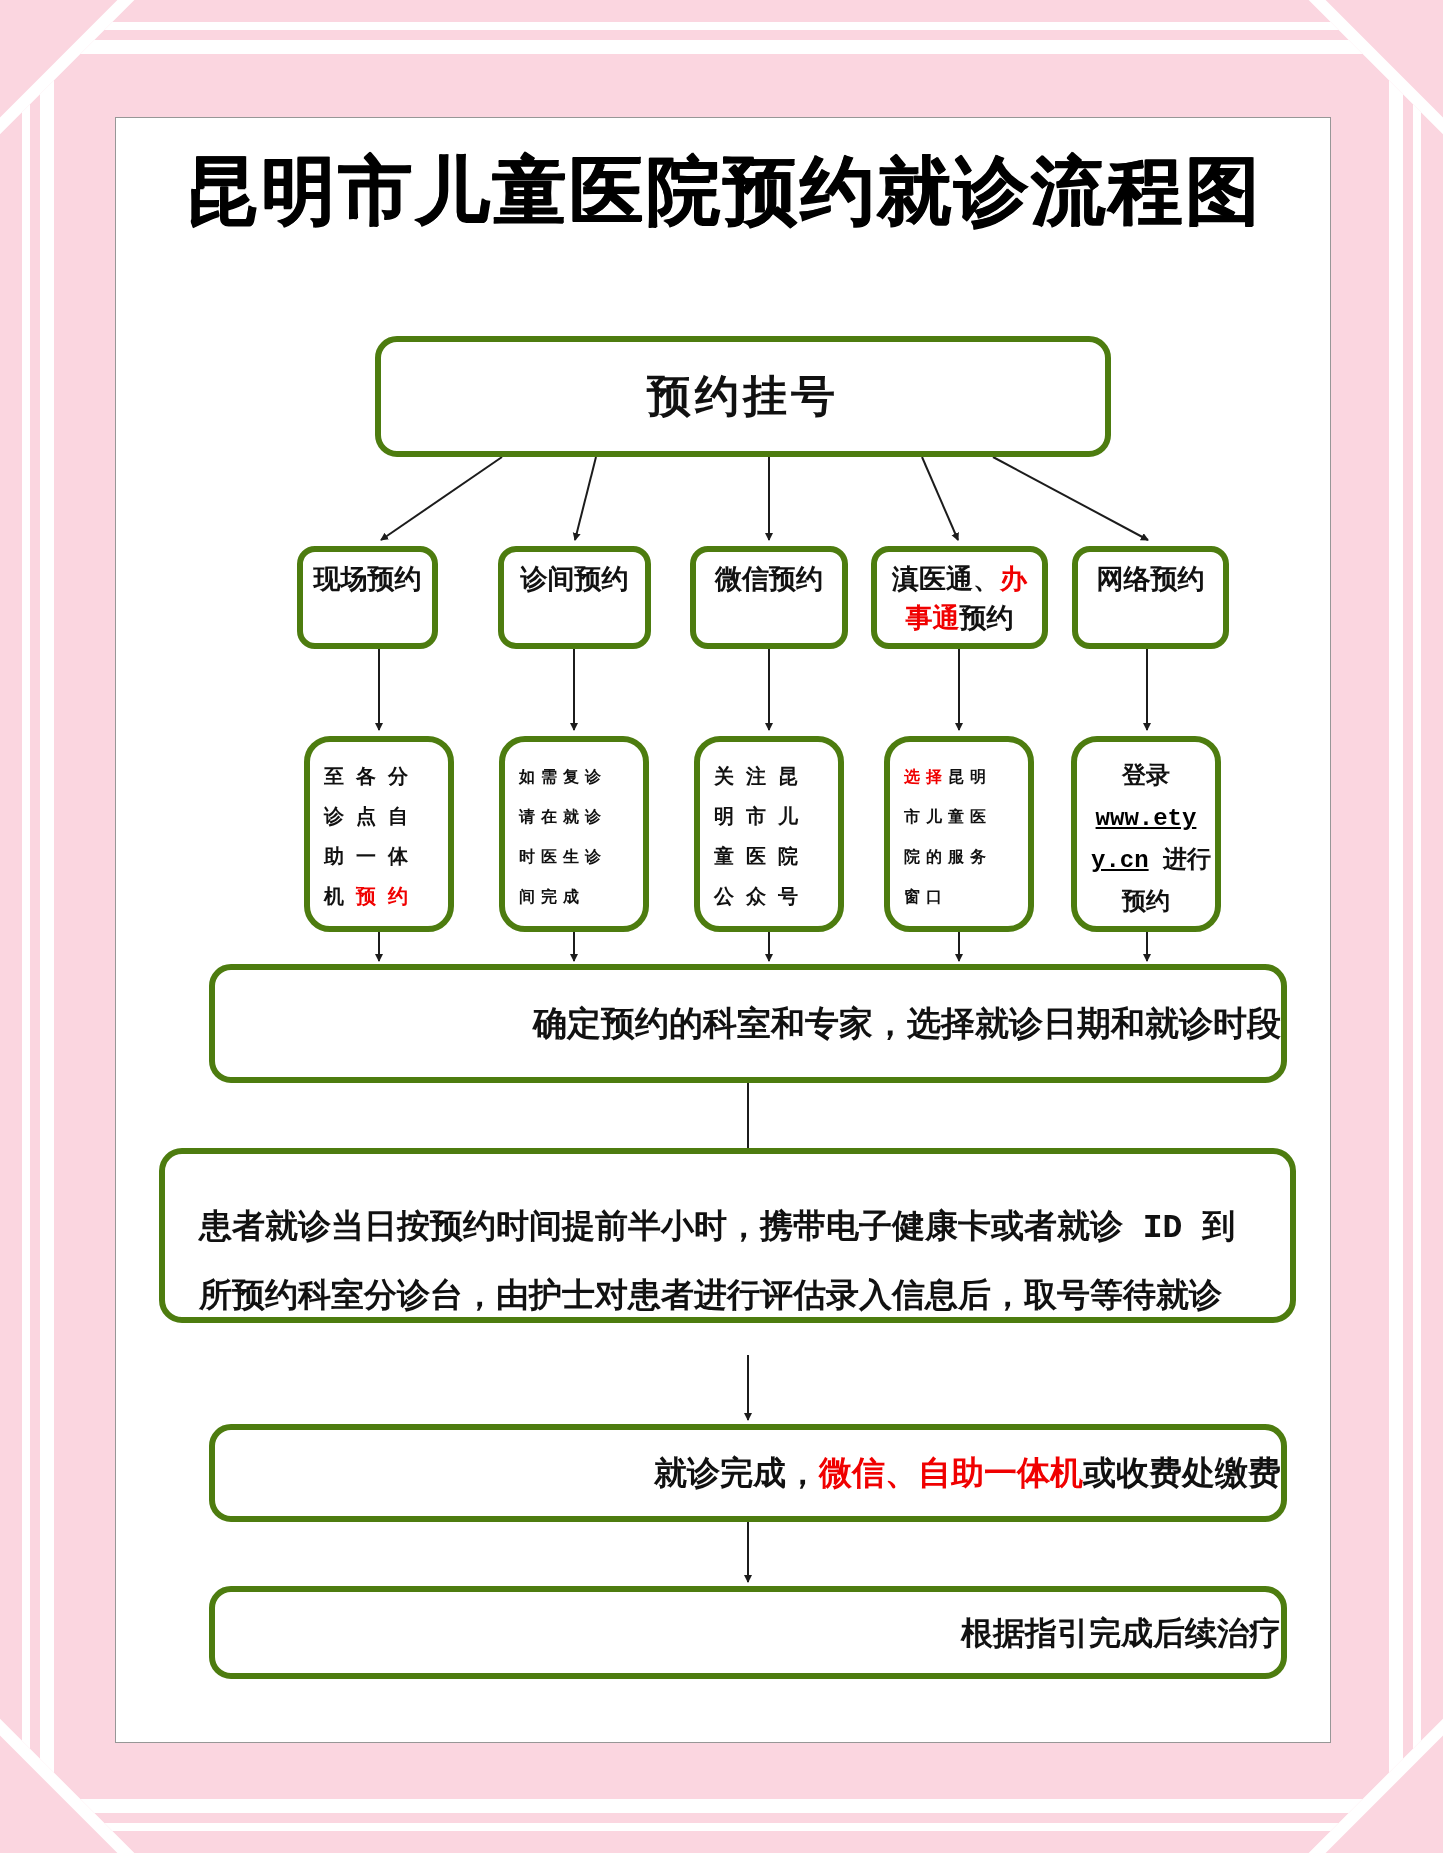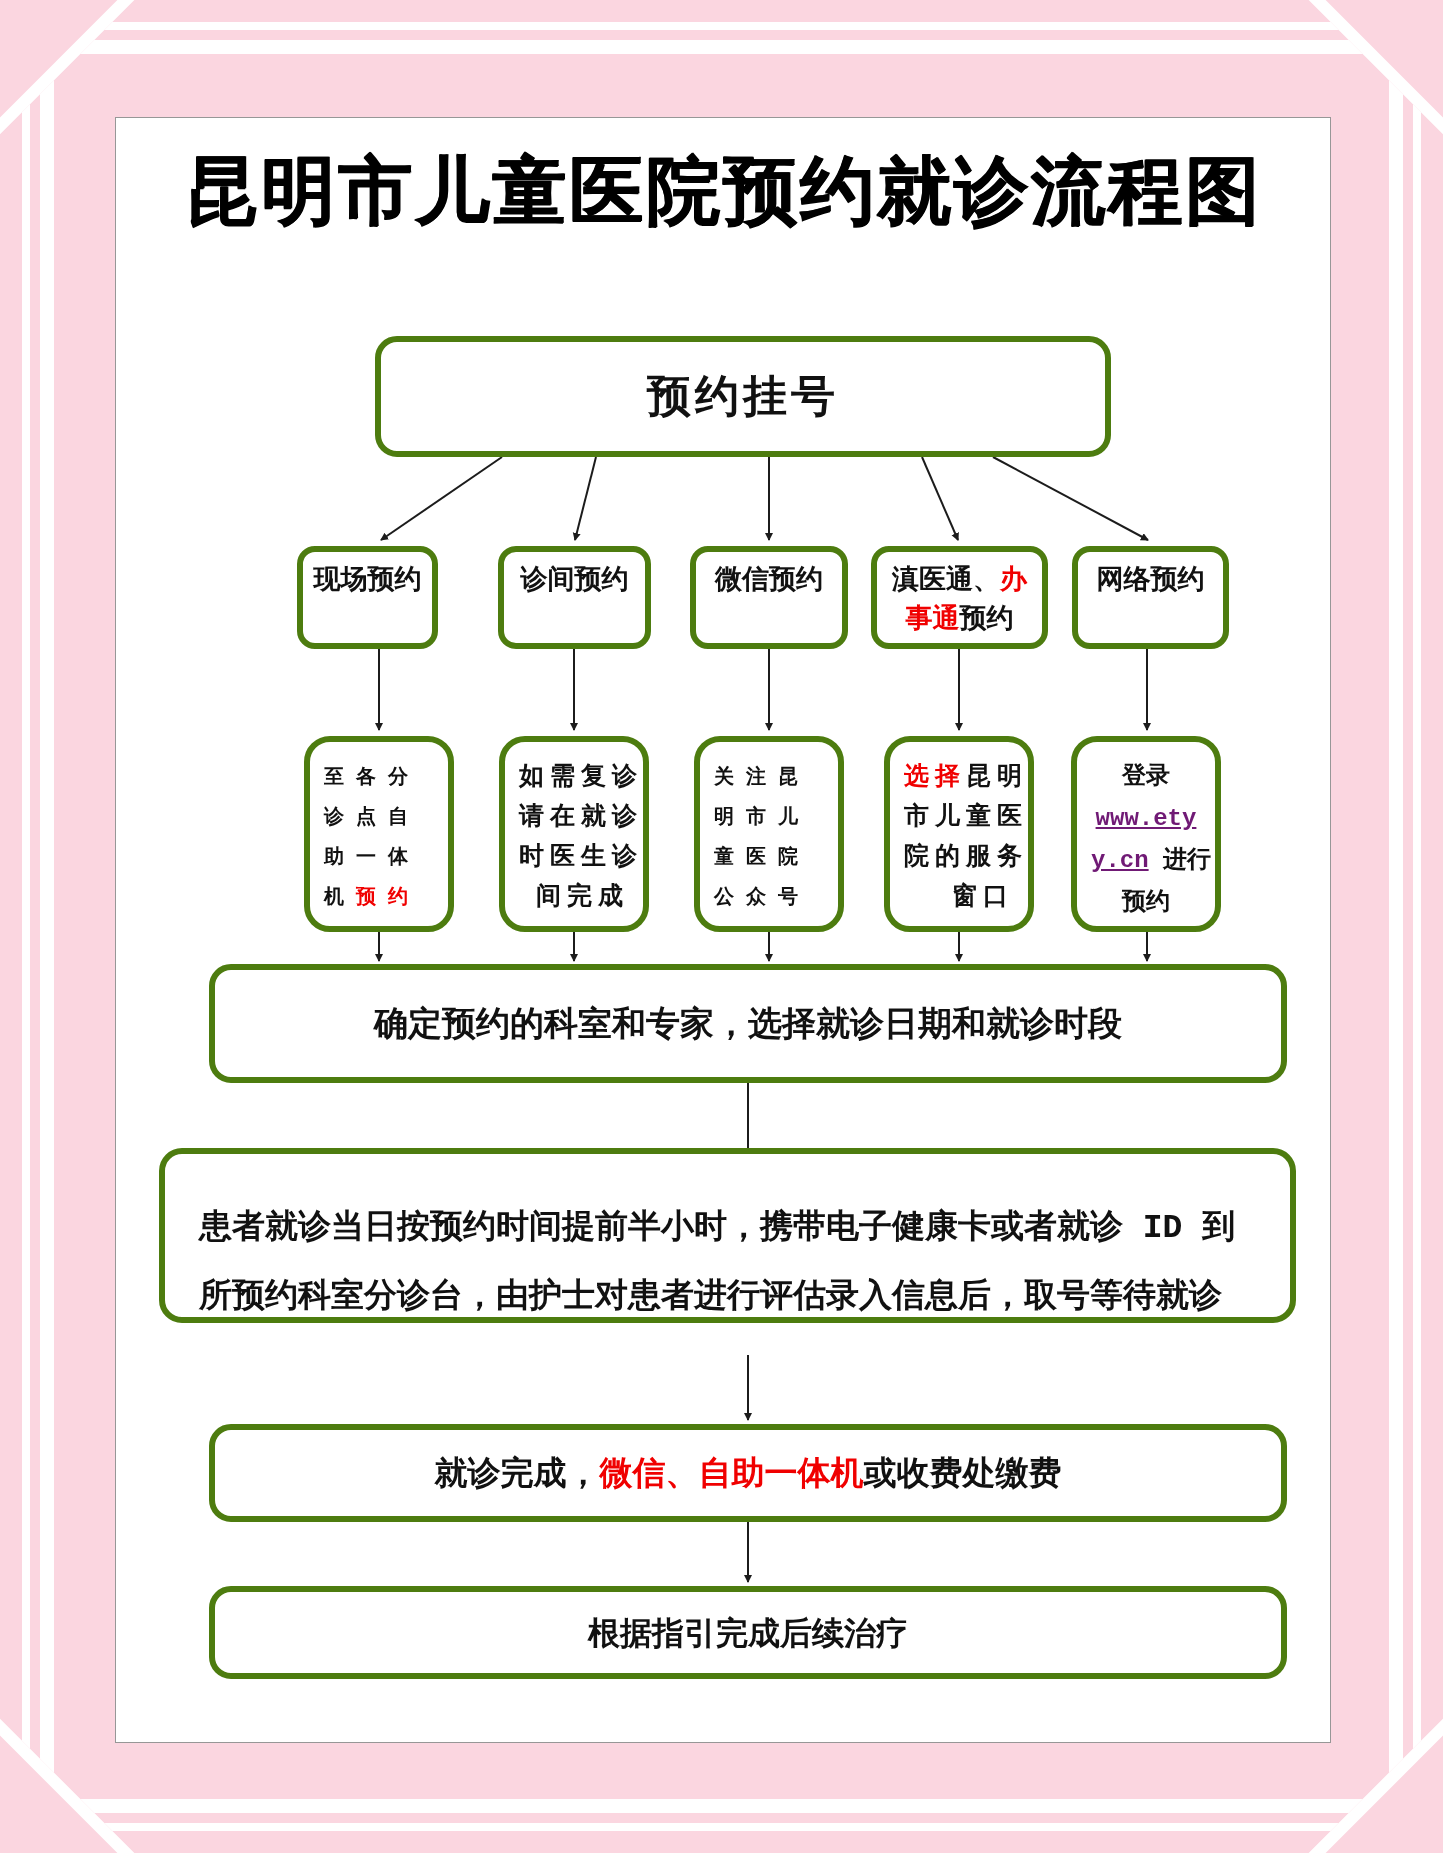--- a/index.html
+++ b/index.html
@@ -44,34 +44,34 @@
   .branch-1{left:181px;width:141px;}
   .branch-2{left:382px;width:153px;}
   .branch-3{left:574px;width:158px;}
   .branch-4{left:755px;width:177px;}
   .branch-5{left:956px;width:157px;}
   .method{border-radius:26px;top:618px;width:150px;height:196px;
     font-weight:700;padding:16px 14px 0;}
   .method .ln{display:block;white-space:nowrap;}
   .m-1{left:188px;}.m-2{left:383px;}.m-3{left:578px;}.m-4{left:768px;}.m-5{left:955px;}
   .m-1 .ln,.m-3 .ln{font-size:20px;letter-spacing:12px;line-height:40px;}
-  .m-2 .ln,.m-4 .ln{font-size:25px;letter-spacing:6px;line-height:40px;text-align:right;}
+  .m-2 .ln,.m-4 .ln{font-size:16px;letter-spacing:6px;line-height:40px;}
   .m-5{text-align:center;font-size:24px;padding-top:14px;}
   .m-5 .ln{line-height:42px;white-space:nowrap;}
-  .wide{left:93px;width:1078px;border-radius:22px;text-align:center;font-weight:700;}
+  .wide{left:93px;width:1078px;border-radius:22px;text-align:right;font-weight:700;}
   .step-choose{top:846px;height:119px;font-size:34px;line-height:113px;}
   .step-arrive{
     left:43px;top:1030px;width:1137px;height:175px;border-radius:23px;
     font-size:33px;font-weight:700;text-align:left;padding:40px 34px 0;
   }
   .step-arrive .ln{display:block;line-height:69px;white-space:nowrap;}
   .step-pay{top:1306px;height:98px;font-size:33px;line-height:92px;}
   .step-final{top:1468px;height:93px;font-size:32px;line-height:87px;}
   .red{color:#f00000;}
-  .link{color:#701a75;font-weight:700;text-decoration:underline;cursor:pointer;}
+  .link{color:#000000;font-weight:700;text-decoration:underline;cursor:pointer;}
   .connectors{position:absolute;left:0;top:0;width:1216px;height:1626px;z-index:2;}
 </style>
 </head>
 <body>
 
 <div class="stripe stripe-outer"></div>
 <div class="stripe stripe-inner"></div>
 <div class="corner corner-tl"></div>
 <div class="corner corner-tr"></div>
 <div class="corner corner-bl"></div>

